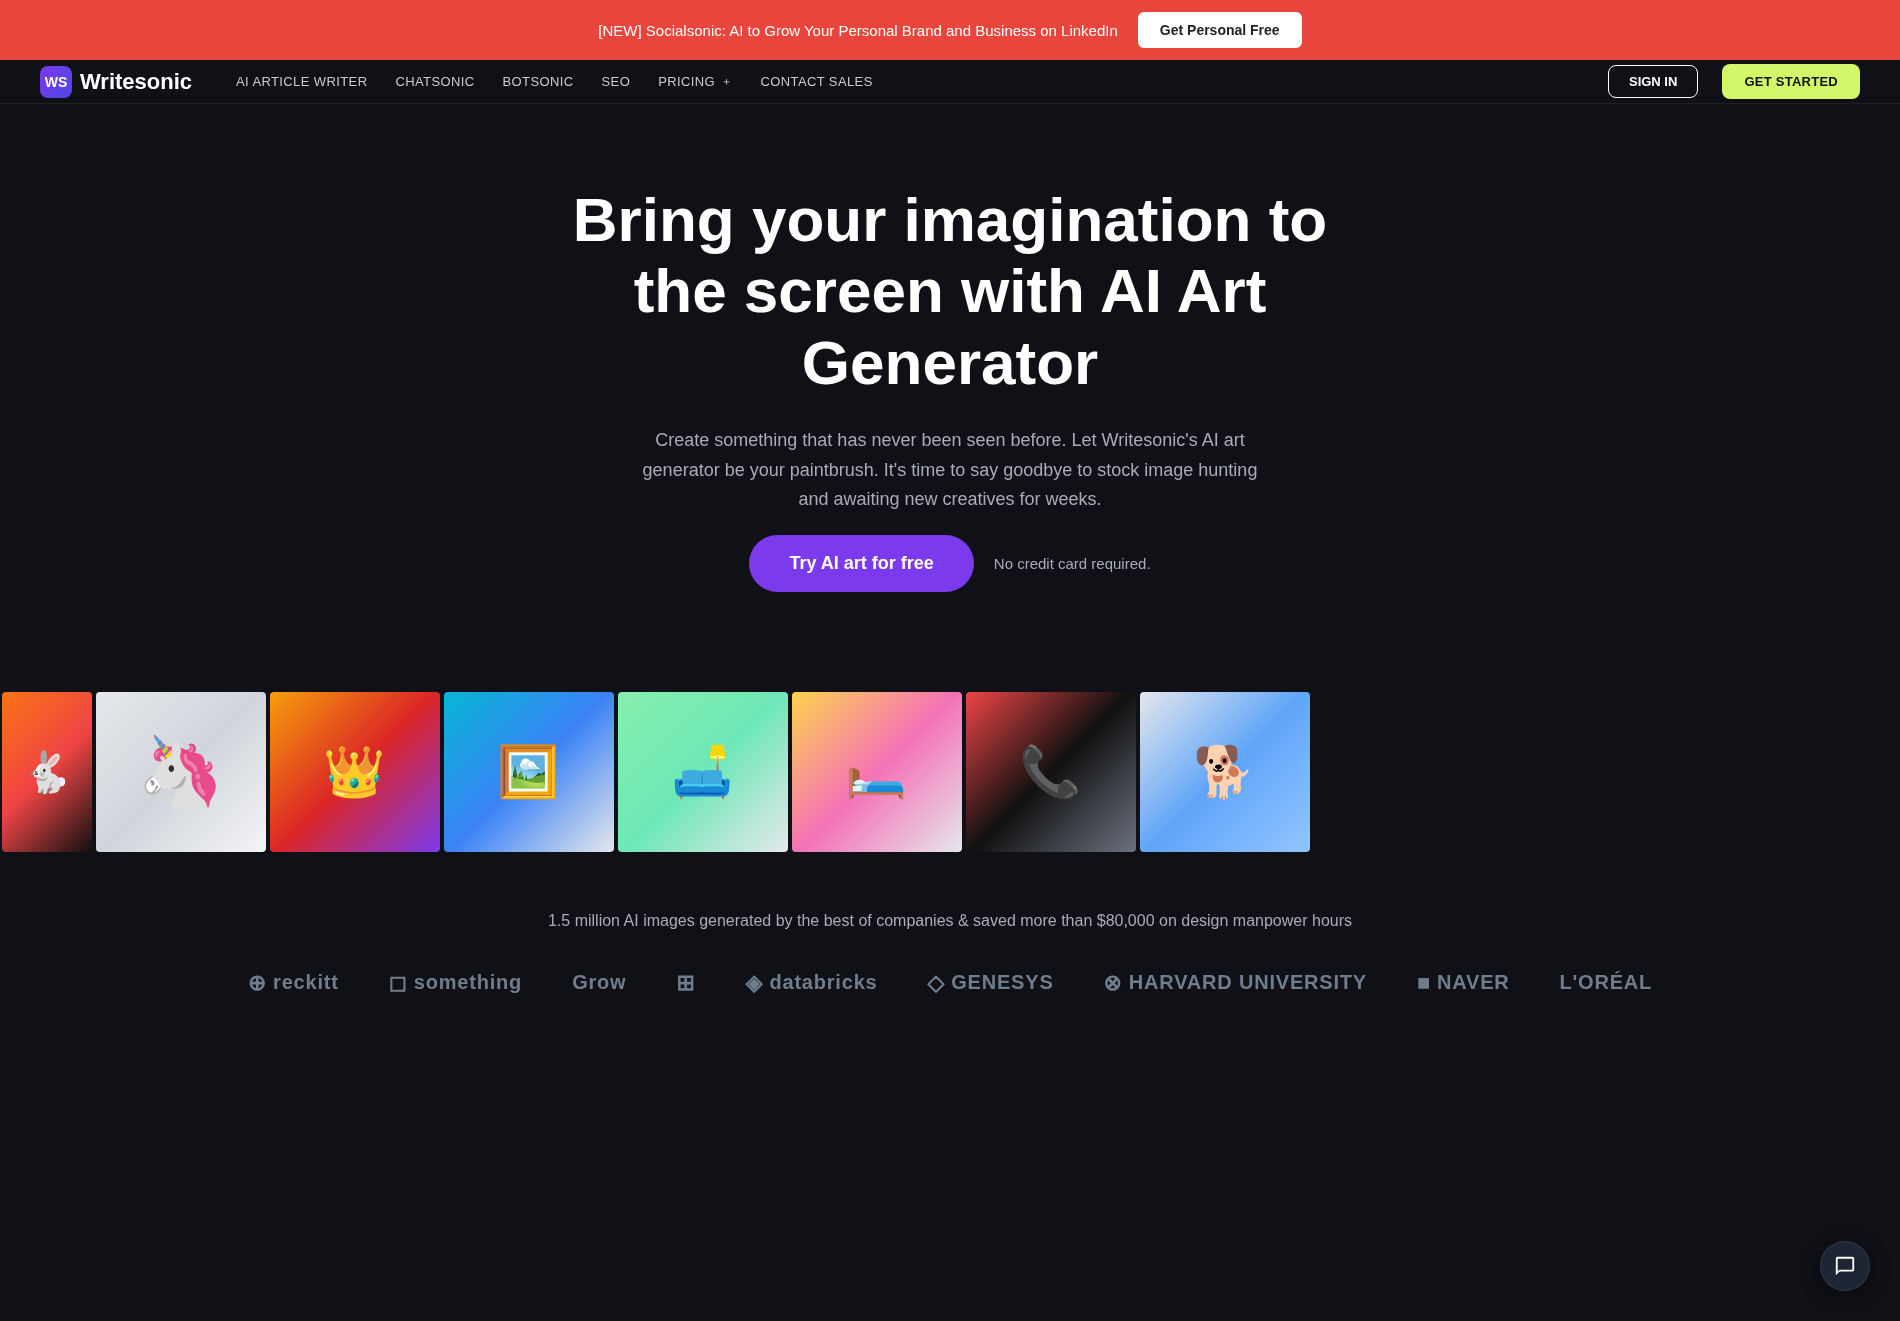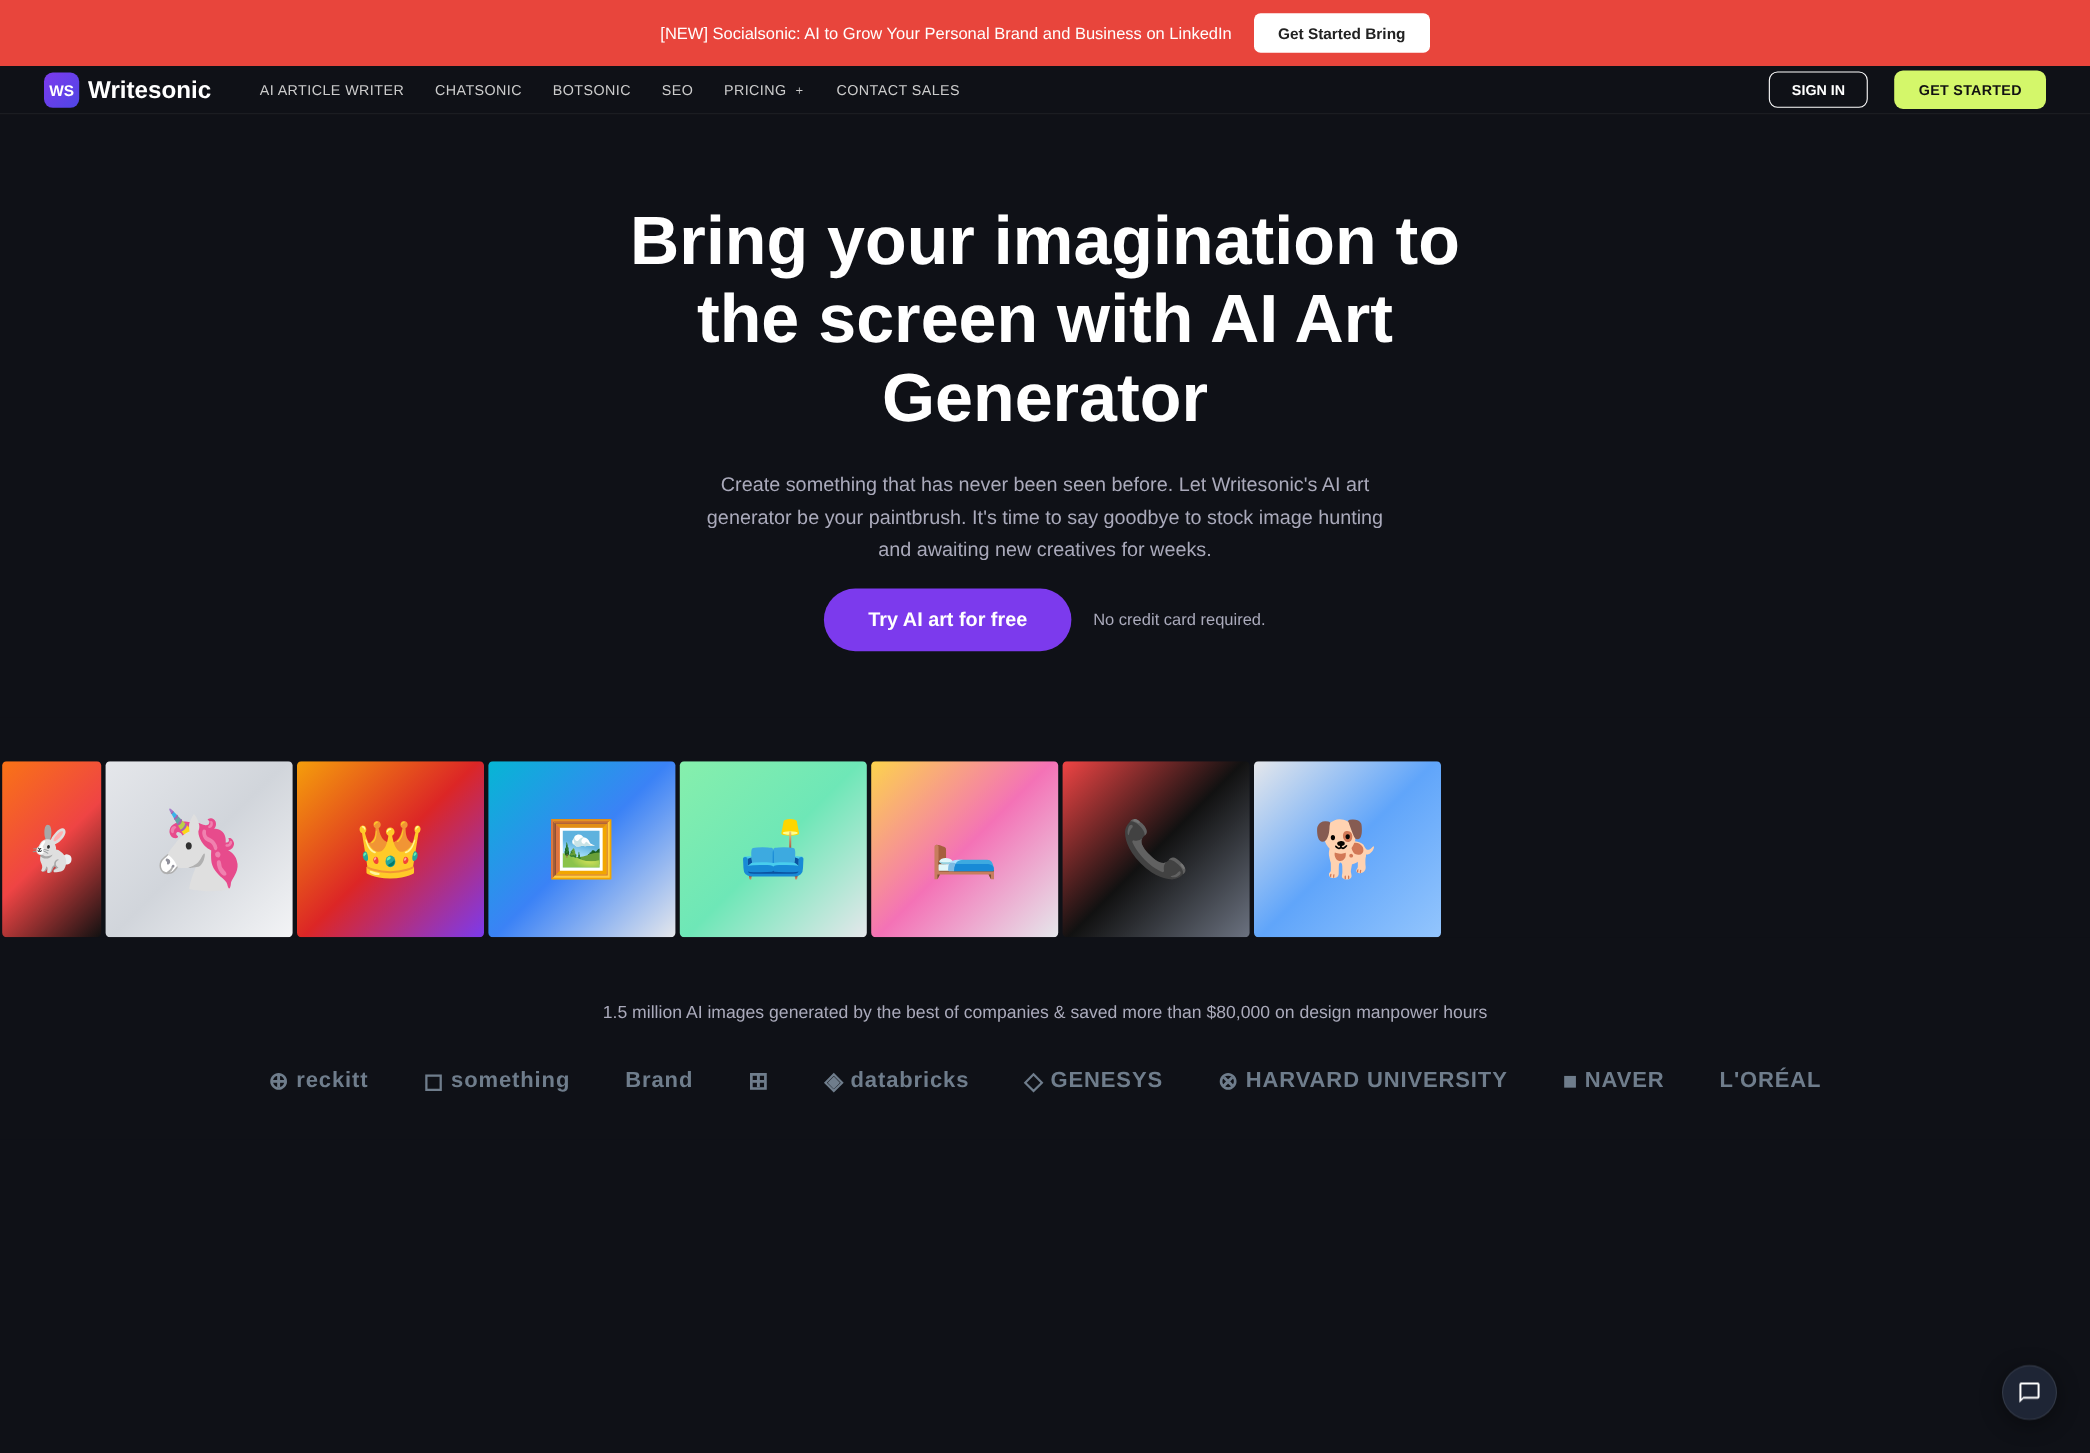--- a/index.html
+++ b/index.html
@@ -285,21 +285,21 @@
     .chat-bubble svg { width: 22px; height: 22px; fill: #fff; }
 
     
     .plus-sign { font-size: 11px; margin-left: 2px; }
   </style>
 </head>
 <body>
 
 <div class="top-banner">
   <span class="top-banner-text">[NEW] Socialsonic: AI to Grow Your Personal Brand and Business on LinkedIn</span>
-  <button class="top-banner-btn">Get Started Bring</button>
+  <button class="top-banner-btn">Get Personal Free</button>
 </div>
 
 <nav class="navbar">
   <div class="logo">
     <div class="logo-icon">WS</div>
     <span class="logo-text">Writesonic</span>
   </div>
   <div class="nav-links">
     <a class="nav-link">AI ARTICLE WRITER</a>
     <a class="nav-link">CHATSONIC</a>
@@ -342,21 +342,21 @@
   <div class="logo-row">
     <div class="brand-logo">
       <span class="logo-sym">⊕</span>
       <span>reckitt</span>
     </div>
     <div class="brand-logo">
       <span class="logo-sym">◻</span>
       <span>something</span>
     </div>
     <div class="brand-logo">
-      <span>Brand</span>
+      <span>Grow</span>
     </div>
     <div class="brand-logo">
       <span class="logo-sym">⊞</span>
     </div>
     <div class="brand-logo">
       <span class="logo-sym">◈</span>
       <span>databricks</span>
     </div>
     <div class="brand-logo">
       <span class="logo-sym">◇</span>

